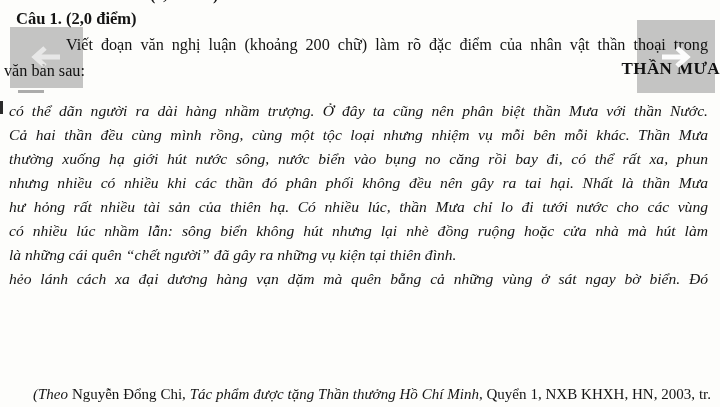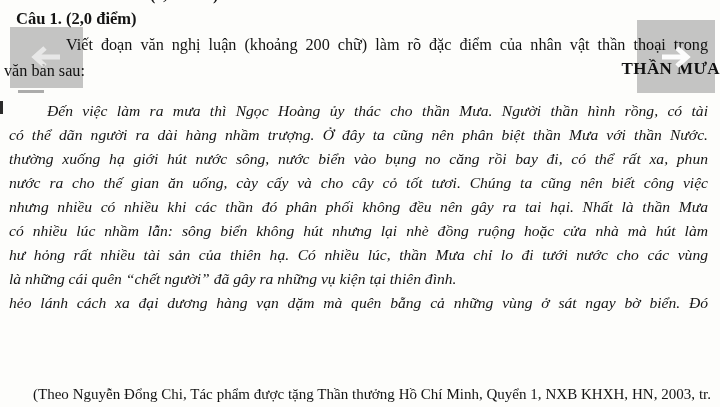--- a/index.html
+++ b/index.html
@@ -21,21 +21,21 @@
 
   #story{position:absolute;left:9px;top:99px;width:699px;
          font-style:italic;font-size:15.6px;line-height:24px;}
   #story .jline.first{text-indent:38px;}
 
   .jline{text-align:justify;text-align-last:justify;white-space:normal;}
   .jline.plain{text-align-last:left;}
 
   #citation{position:absolute;left:9px;top:384px;width:702px;font-size:15px;line-height:21px;
             text-indent:24px;text-align:justify;text-align-last:justify;}
-  #citation .it{}
+  #citation .it{font-style:italic;}
   #citation .rm{font-style:normal;}
 
   
   .nav-box{position:absolute;mix-blend-mode:multiply;background:#c6c6c6;}
   #prev-box{left:10px;top:27px;width:73px;height:61px;}
   #next-box{left:637px;top:20px;width:78px;height:73px;}
   .nav-arrow{position:absolute;z-index:5;}
   #prev-arrow{left:29px;top:44px;color:rgba(255,255,255,.6);}
   #next-arrow{left:659px;top:44px;color:rgba(255,255,255,.95);}
 
@@ -55,27 +55,26 @@
   <div id="question-heading">Câu 1. (2,0 điểm)</div>
 
   <div id="prompt">
       <div class="jline first">Viết đoạn văn nghị luận (khoảng 200 chữ) làm rõ đặc điểm của nhân vật thần thoại trong</div>
       <div class="jline plain">văn bản sau:</div>
     </div>
 
   <div id="doc-title">THẦN MƯA</div>
 
   <div id="story">
-      <div class="jline first">Đến việc làm ra mưa thì Ngọc Hoàng ủy thác cho thần Mưa. Người thần hình rồng, có tài</div>
       <div class="jline">có thể dãn người ra dài hàng nhầm trượng. Ở đây ta cũng nên phân biệt thần Mưa với thần Nước.</div>
+      <div class="jline">Cả hai thần đều cùng mình rồng, cùng một tộc loại nhưng nhiệm vụ mỗi bên mỗi khác. Thần Mưa</div>
       <div class="jline">thường xuống hạ giới hút nước sông, nước biển vào bụng no căng rồi bay đi, có thể rất xa, phun</div>
-      <div class="jline">nước ra cho thế gian ăn uống, cày cấy và cho cây cỏ tốt tươi. Chúng ta cũng nên biết công việc</div>
       <div class="jline">nhưng nhiều có nhiều khi các thần đó phân phối không đều nên gây ra tai hại. Nhất là thần Mưa</div>
+      <div class="jline">hư hỏng rất nhiều tài sản của thiên hạ. Có nhiều lúc, thần Mưa chỉ lo đi tưới nước cho các vùng</div>
       <div class="jline">có nhiều lúc nhầm lẫn: sông biển không hút nhưng lại nhè đồng ruộng hoặc cửa nhà mà hút làm</div>
-      <div class="jline">hư hỏng rất nhiều tài sản của thiên hạ. Có nhiều lúc, thần Mưa chỉ lo đi tưới nước cho các vùng</div>
       <div class="jline plain">là những cái quên “chết người” đã gây ra những vụ kiện tại thiên đình.</div>
       <div class="jline">hẻo lánh cách xa đại dương hàng vạn dặm mà quên bẵng cả những vùng ở sát ngay bờ biển. Đó</div>
     </div>
 
   <div id="citation"><span class="it">(Theo </span><span class="rm">Nguyễn Đổng Chi, </span><span class="it">Tác phẩm được tặng Thần thưởng Hồ Chí Minh</span><span class="rm">, Quyển 1, NXB KHXH, HN, 2003, tr. 95)</span></div>
 
   <div id="edge-mark"></div>
   <div id="smudge"></div>
 
   <div class="nav-box" id="prev-box"></div>

